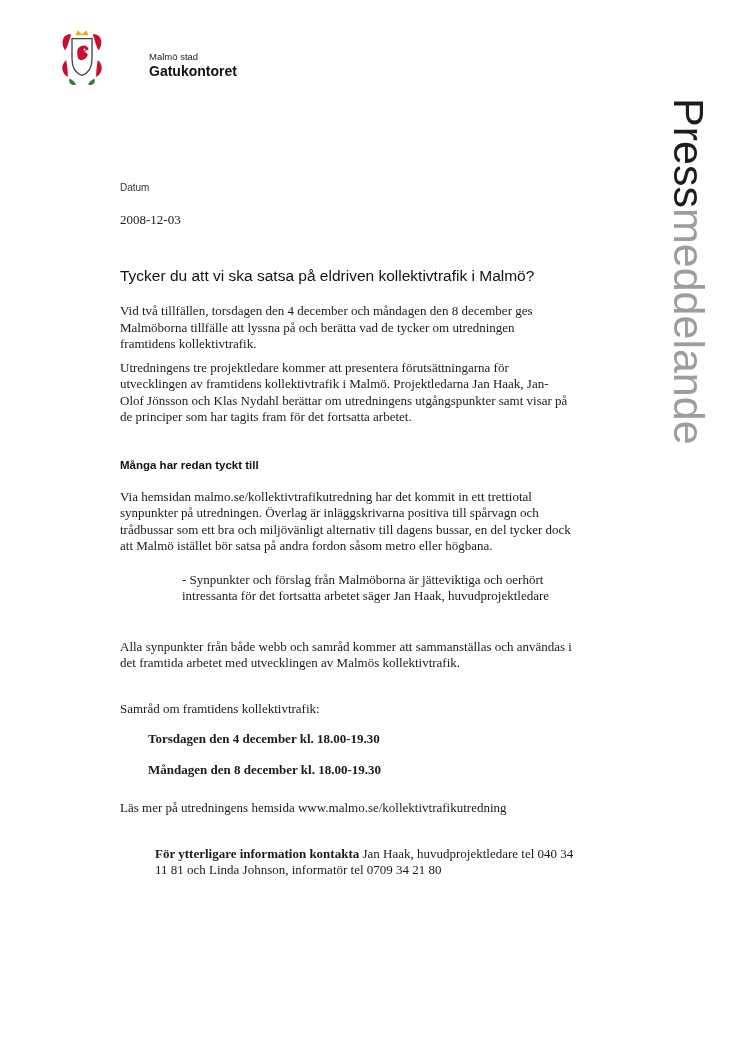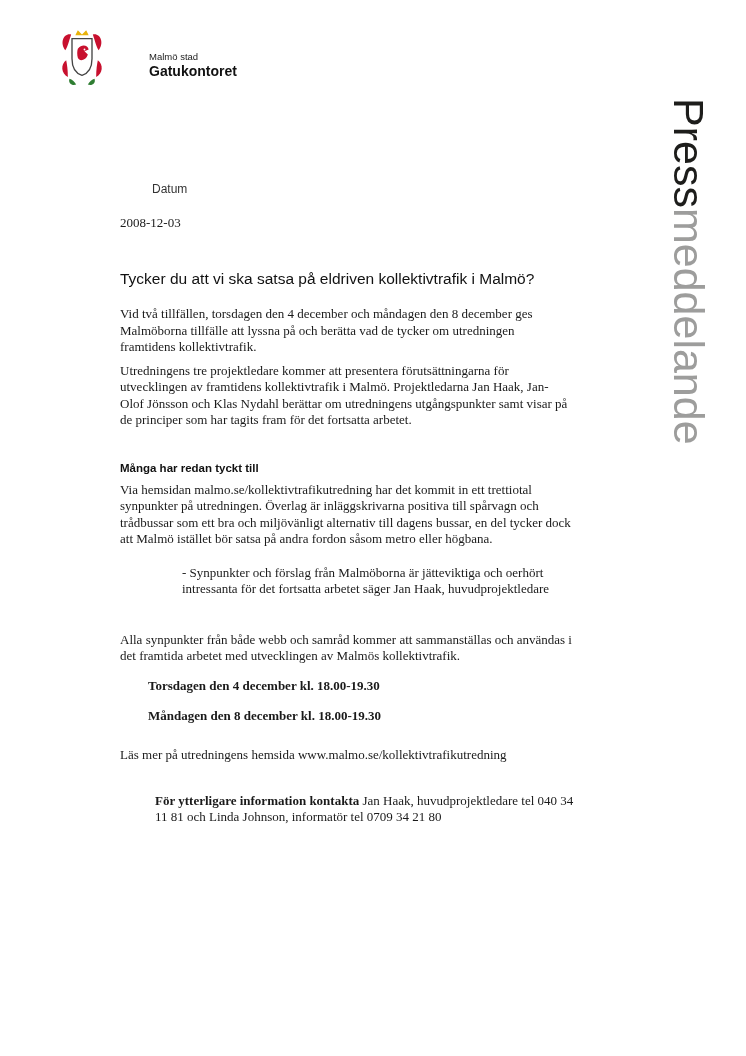--- a/index.html
+++ b/index.html
@@ -39,23 +39,22 @@
 
   
   .content {
     position: absolute;
     top: 182px;
     left: 120px;
     width: 452px;
   }
   .date-label {
     font-family: "Liberation Sans", sans-serif;
-    font-size: 12px;
+    font-size: 10px;
     color: #333;
-    margin-left: 32px;
   }
   .date-value { font-size: 13px; margin-top: 19px; }
 
   .title {
     font-family: "Liberation Sans", sans-serif;
     font-size: 15.5px;
     font-weight: normal;
     color: #111;
     line-height: 1.25;
     margin-top: 38px;
@@ -65,21 +64,21 @@
   .para1 { margin-top: 18px; }
   .para2 { margin-top: 8px; }
 
   .subheading {
     font-family: "Liberation Sans", sans-serif;
     font-size: 11.5px;
     font-weight: bold;
     color: #111;
     margin-top: 34px;
   }
-  .para3 { margin-top: 8px; }
+  .para3 { margin-top: 18px; }
 
   .quote {
     margin-top: 18px;
     margin-left: 62px;
     width: 372px;
   }
   .para4 { margin-top: 34px; }
 
   .samrad-intro { margin-top: 30px; }
   .event {
@@ -137,20 +136,21 @@
     <p class="para1">Vid två tillfällen, torsdagen den 4 december och måndagen den 8 december ges Malmöborna tillfälle att lyssna på och berätta vad de tycker om utredningen framtidens kollektivtrafik.</p>
     <p class="para2">Utredningens tre projektledare kommer att presentera förutsättningarna för utvecklingen av framtidens kollektivtrafik i Malmö. Projektledarna Jan Haak, Jan-Olof Jönsson och Klas Nydahl berättar om utredningens utgångspunkter samt visar på de principer som har tagits fram för det fortsatta arbetet.</p>
 
     <div class="subheading">Många har redan tyckt till</div>
     <p class="para3">Via hemsidan malmo.se/kollektivtrafikutredning har det kommit in ett trettiotal synpunkter på utredningen. Överlag är inläggskrivarna positiva till spårvagn och trådbussar som ett bra och miljövänligt alternativ till dagens bussar, en del tycker dock att Malmö istället bör satsa på andra fordon såsom metro eller högbana.</p>
 
     <p class="quote">-  Synpunkter och förslag från Malmöborna är jätteviktiga och oerhört intressanta för det fortsatta arbetet säger Jan Haak, huvudprojektledare</p>
 
     <p class="para4">Alla synpunkter från både webb och samråd kommer att sammanställas och användas i det framtida arbetet med utvecklingen av Malmös kollektivtrafik.</p>
 
+    <p class="samrad-intro">Samråd om framtidens kollektivtrafik:</p>
     <p class="event">Torsdagen den 4 december kl. 18.00-19.30</p>
     <p class="event">Måndagen den 8 december kl. 18.00-19.30</p>
 
     <p class="link-line">Läs mer på utredningens hemsida www.malmo.se/kollektivtrafikutredning</p>
 
     <p class="contact"><span class="contact-bold">För ytterligare information kontakta</span><span> Jan Haak, huvudprojektledare tel 040 34 11 81 och Linda Johnson, informatör tel 0709 34 21 80</span></p>
   </main>
 
 </div>
 

